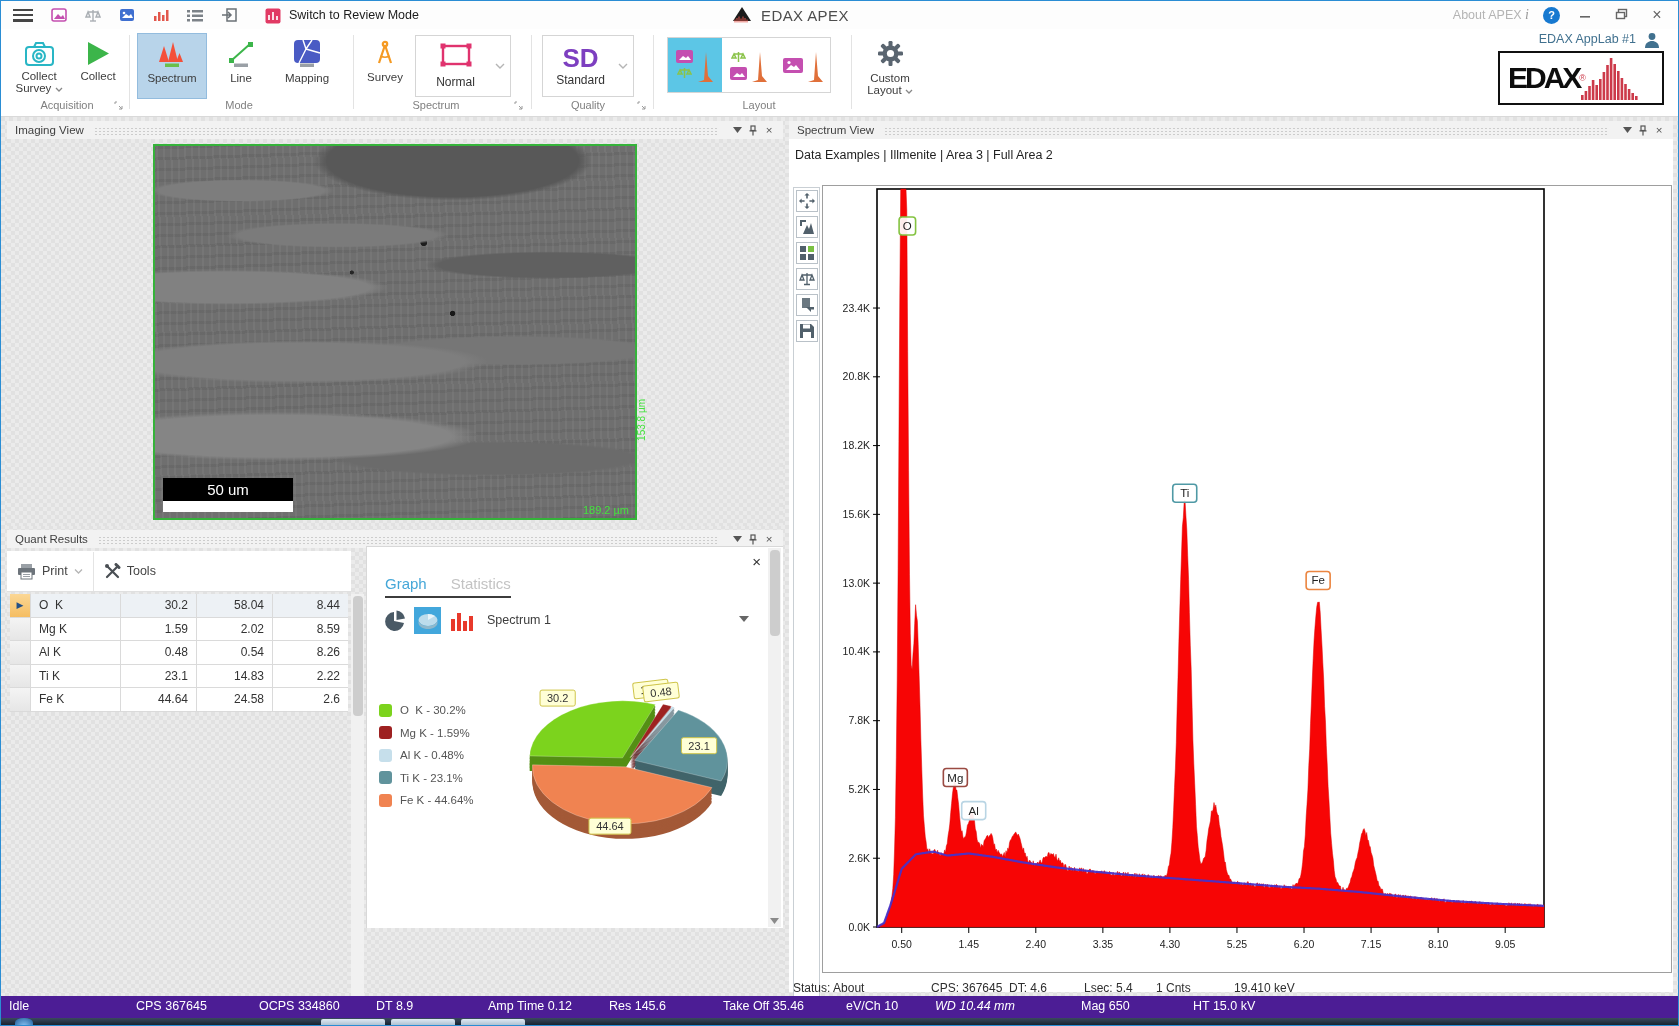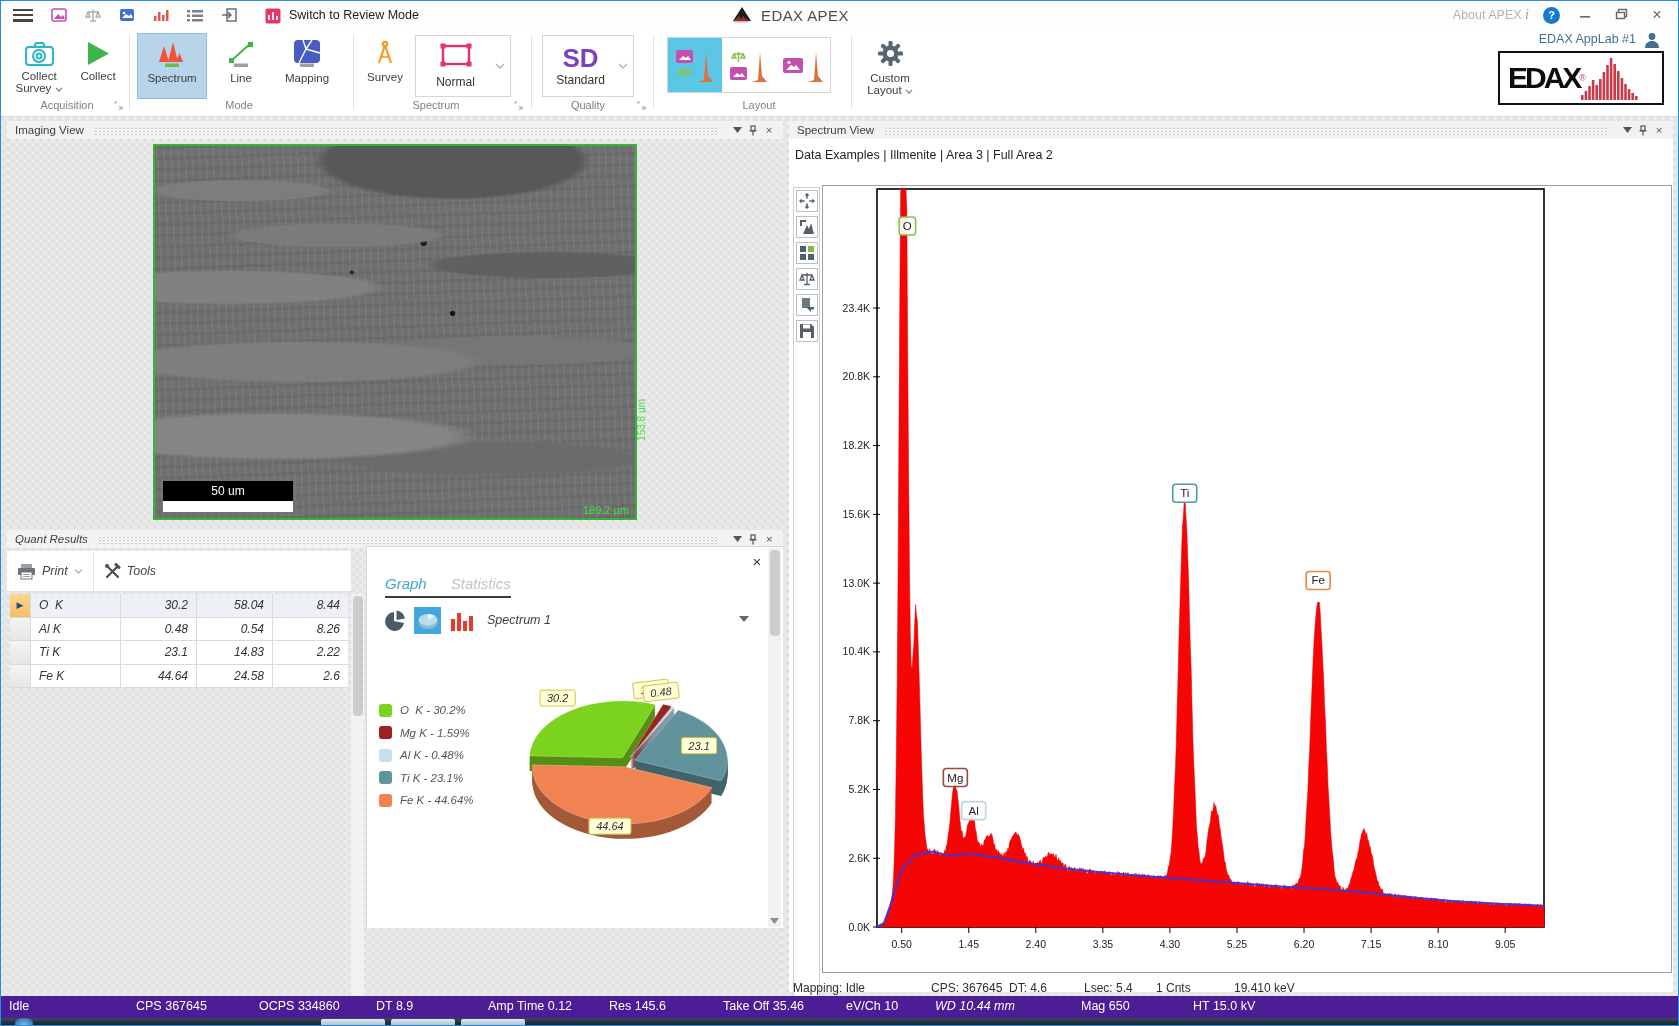--- a/index.html
+++ b/index.html
@@ -55,26 +55,26 @@
       radial-gradient(ellipse 240px 24px at 75% 55%, #767676 0 55%, transparent 62%),
       radial-gradient(ellipse 320px 38px at 25% 78%, #858585 0 55%, transparent 64%),
       radial-gradient(ellipse 260px 28px at 70% 84%, #6b6b6b 0 55%, transparent 62%),
       radial-gradient(circle 5px at 56% 26%, #1e1e1e 0 60%, transparent 75%),
       radial-gradient(circle 4px at 62% 45%, #181818 0 60%, transparent 75%),
       radial-gradient(circle 3px at 41% 34%, #262626 0 60%, transparent 75%),
       repeating-linear-gradient(88deg, rgba(255,255,255,.05) 0 2px, transparent 2px 7px),
       repeating-linear-gradient(-2deg, rgba(0,0,0,.06) 0 3px, transparent 3px 11px);
   }
   .scalebar{position:absolute;left:8px;bottom:6px;width:130px;}
-  .scalebar .blk{background:#000;color:#fff;text-align:center;font-size:12px;padding:3px 0;}
+  .scalebar .blk{background:#000;color:#fff;text-align:center;font-size:15px;padding:3px 0;}
   .scalebar .wht{background:#fff;height:11px;}
   .green-w{position:absolute;right:6px;bottom:2px;color:#45e23f;font-size:11px;}
   .green-h{position:absolute;right:-1px;top:68%;color:#45e23f;font-size:10px;transform:rotate(-90deg);transform-origin:right top;white-space:nowrap;}
   
-  .quant{position:absolute;left:6px;top:413px;width:776px;height:462px;font-style:italic;}
+  .quant{position:absolute;left:6px;top:413px;width:776px;height:462px;}
   .quant-body{position:absolute;left:0;top:18px;right:0;bottom:0;}
   .qtoolbar{position:absolute;left:0;top:3px;width:344px;height:41px;background:#fff;border-bottom:1px solid #e0e0e0;display:flex;align-items:center;}
   .qtool-box{height:39px;display:flex;align-items:center;gap:6px;padding:0 10px;border-right:1px solid #e4e4e4;background:#fff;font-size:12.5px;color:#444;cursor:pointer;}
   .qtable{position:absolute;left:3px;top:46px;width:338px;font-size:12px;}
   .trow{display:flex;height:23.5px;background:#fff;border-bottom:1px solid #dadada;}
   .trow.hdr{background:linear-gradient(#f8f8f8,#e9e9e9);border:1px solid #c9c9c9;height:24px;}
   .trow.sel .tc{background:#edf1f5;}
   .tc{border-right:1px solid #dadada;display:flex;align-items:center;padding:0 8px;white-space:pre;}
   .tc.hc{color:#333;border-right:1px solid #c9c9c9;padding:0 6px;}
   .tc.gut{width:21px;padding:0;justify-content:center;background:linear-gradient(#f4f4f4,#e6e6e6) !important;}
@@ -501,20 +501,27 @@
           </div>
         </div>
         <div class="qtable">
           <div>
               <div class="trow sel">
                 <div class="tc gut"><span>▶</span></div>
                 <div class="tc c1">O  K</div>
                 <div class="tc c2">30.2</div>
                 <div class="tc c3">58.04</div>
                 <div class="tc c4">8.44</div>
+              </div>
+              <div class="trow">
+                <div class="tc gut"></div>
+                <div class="tc c1">Mg K</div>
+                <div class="tc c2">1.59</div>
+                <div class="tc c3">2.02</div>
+                <div class="tc c4">8.59</div>
               </div>
               <div class="trow">
                 <div class="tc gut"></div>
                 <div class="tc c1">Al K</div>
                 <div class="tc c2">0.48</div>
                 <div class="tc c3">0.54</div>
                 <div class="tc c4">8.26</div>
               </div>
               <div class="trow">
                 <div class="tc gut"></div>
@@ -797,21 +804,21 @@
                 <rect x="349.7375661375661" y="298.19354838709677" width="24" height="18" rx="3" fill="rgba(255,255,255,.93)" stroke="#4f99a5" stroke-width="1.6"></rect>
                 <text x="361.7375661375661" y="311.19354838709677" text-anchor="middle" font-size="11.5" fill="#222">Ti</text>
               </g>
               <g>
                 <rect x="483.1375661375661" y="385.48387096774195" width="24" height="18" rx="3" fill="rgba(255,255,255,.93)" stroke="#eb8540" stroke-width="1.6"></rect>
                 <text x="495.1375661375661" y="398.48387096774195" text-anchor="middle" font-size="11.5" fill="#222">Fe</text>
               </g>
             </svg>
         </div>
         <div class="spec-status">
-            <span style="left: 4px;">Mapping: Idle</span>
+            <span style="left: 4px;">Status: About</span>
             <span style="left: 142px;">CPS: 367645</span>
             <span style="left: 220px;">DT: 4.6</span>
             <span style="left: 295px;">Lsec: 5.4</span>
             <span style="left: 367px;">1 Cnts</span>
             <span style="left: 445px;">19.410 keV</span>
           </div>
       </div>
     </div>
   </div>
 

